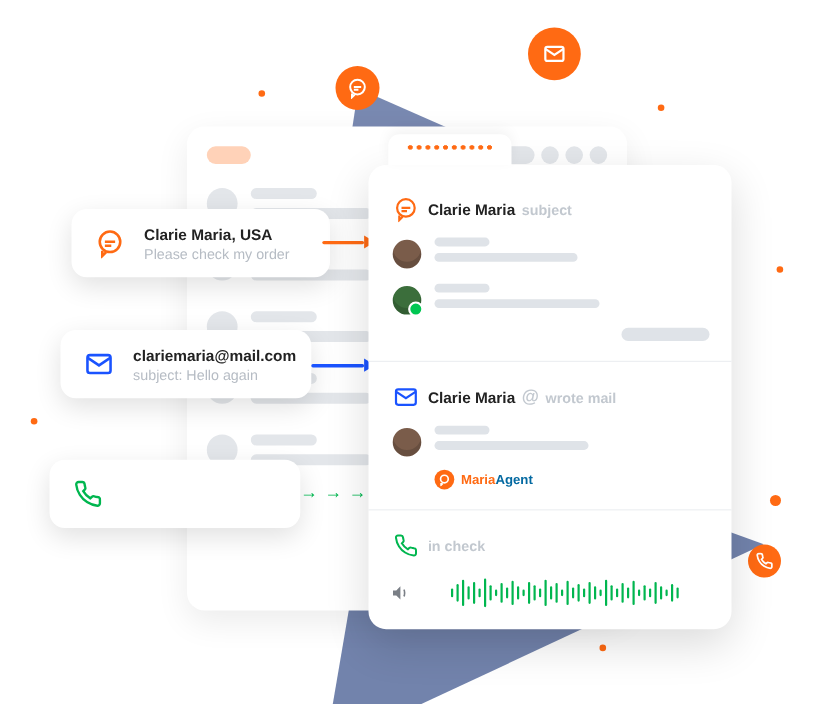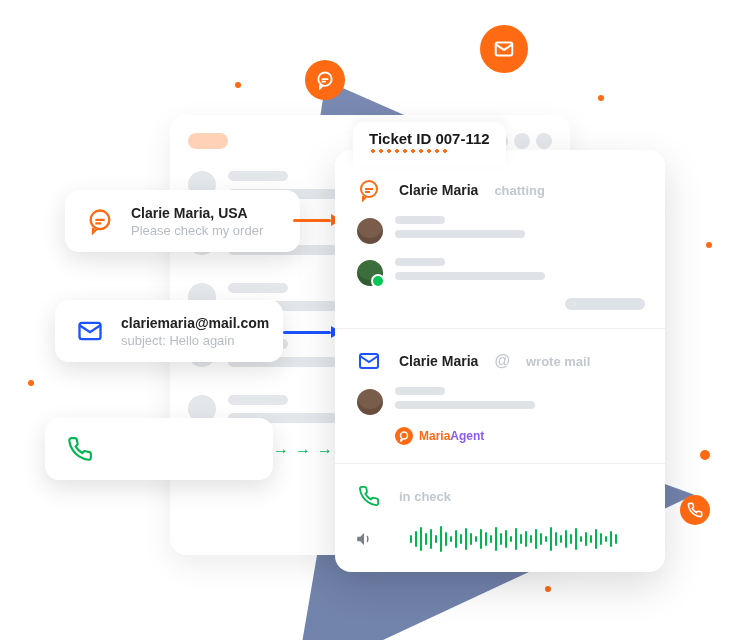--- a/index.html
+++ b/index.html
@@ -51,37 +51,37 @@
 
   
   .ticket { position:absolute; left:335px; top:150px; width:330px; background:#fff; border-radius:16px; box-shadow:0 14px 40px rgba(0,0,0,.14); z-index:4; }
   .tab { position:absolute; top:-28px; left:18px; background:#fff; border-radius:10px 10px 0 0; padding:8px 16px 14px 16px; box-shadow:0 -4px 12px rgba(0,0,0,.05); }
   .tab h3 { font-size:15px; font-weight:800; color:#1a1a1a; }
   .squiggle { height:4px; width:80px; margin-top:2px; background:
     radial-gradient(circle at 4px 2px,#ff6a13 2px,transparent 2px) repeat-x;
     background-size:8px 4px; }
   .section { padding:18px 20px 18px 20px; border-bottom:1px solid #eceef1; }
   .section:last-child { border-bottom:none; }
-  .sec-head { display:flex; align-items:center; gap:16px; }
+  .sec-head { display:flex; align-items:center; gap:6px; }
   .sec-head .ic { width:28px; height:28px; display:flex; align-items:center; justify-content:center; }
   .sec-head .name { font-size:14px; font-weight:800; color:#222; }
   .sec-head .status { font-size:13px; font-weight:700; color:#c2c8cf; }
   .sec-head .at { color:#c2c8cf; font-weight:800; }
   .msg { display:flex; gap:10px; margin-top:12px; align-items:flex-start; }
   .avatar { width:30px; height:30px; border-radius:50%; background:#7a5c4a; flex-shrink:0; box-shadow: inset 0 -6px 0 rgba(0,0,0,.15); border:2px solid #fff; }
   .avatar.on { position:relative; }
   .avatar.on::after { content:""; position:absolute; right:-2px; bottom:-2px; width:10px; height:10px; background:#00c752; border:2px solid #fff; border-radius:50%; }
   .mbars { display:flex; flex-direction:column; gap:6px; }
   .mbars .bar { height:8px; background:#dfe3e8; border-radius:4px; }
   .chat-bubble-right { margin-top:10px; display:flex; justify-content:flex-end; }
   .chat-bubble-right .bar { height:12px; width:80px; background:#dfe3e8; border-radius:6px; }
   .liveagent { margin-top:10px; margin-left:40px; display:flex; align-items:center; gap:6px; font-size:12px; }
   .liveagent .la-ic { width:18px; height:18px; border-radius:50%; background:#ff6a13; display:flex; align-items:center; justify-content:center; }
   .liveagent b { color:#ff6a13; font-weight:800; }
-  .liveagent span { color:#8b5cf6; font-weight:700; }
+  .liveagent span { color:#0369a1; font-weight:700; }
   .wave { display:flex; align-items:center; gap:10px; margin-top:14px; }
   .wave .spk { color:#888; }
   .wave svg { flex:1; }
 
   
   .stroke-orange { stroke:#ff6a13; }
   .stroke-blue { stroke:#1a53ff; }
   .stroke-green { stroke:#00b64f; }
   svg { display:block; }
 </style>
@@ -215,35 +215,34 @@
   </div>
   <div class="arrow green" style="left:273px; top:440px;">
     <span class="seg">→</span>
       <span class="seg">→</span>
       <span class="seg">→</span>
     <div class="head"></div>
   </div>
 
   <div class="ticket">
     <div class="tab">
-      <h3>Ticket ID 007-112</h3>
       <div class="squiggle"></div>
     </div>
 
     <div class="section" style="padding-top:26px;">
       <div class="sec-head">
         <div class="ic">
           <svg width="24" height="24" viewBox="0 0 24 24" fill="none" class="stroke-orange" stroke-width="2">
               <circle cx="12" cy="11" r="8"></circle>
               <path d="M8 11h8M8 14h5"></path>
               <path d="M9 19l-3 3v-4"></path>
             </svg>
         </div>
         <span class="name">Clarie Maria</span>
-        <span class="status">chatting</span>
+        <span class="status">subject</span>
       </div>
       <div class="msg">
         <div class="avatar"></div>
         <div class="mbars">
             <div class="bar" style="width:50px;"></div>
             <div class="bar" style="width:130px;"></div>
           </div>
       </div>
       <div class="msg">
         <div class="avatar on" style="background:#3b6e3b;"></div>

